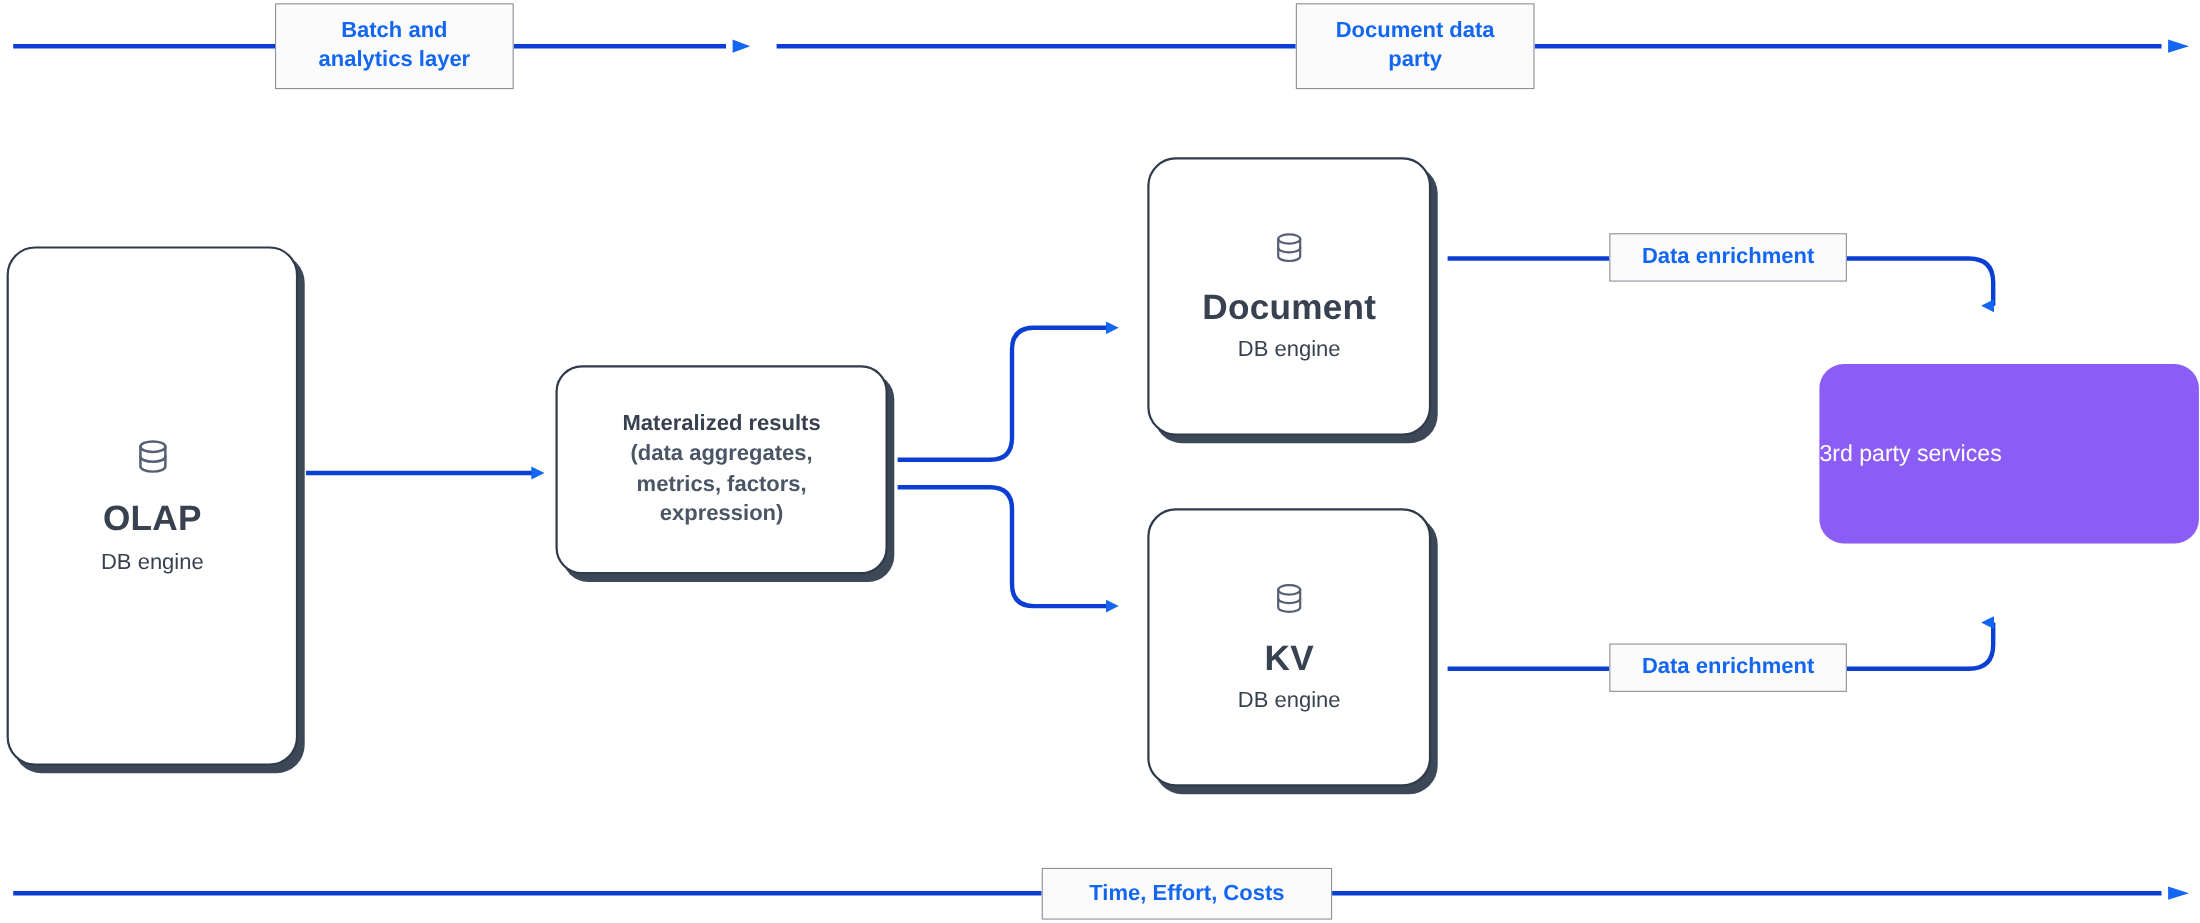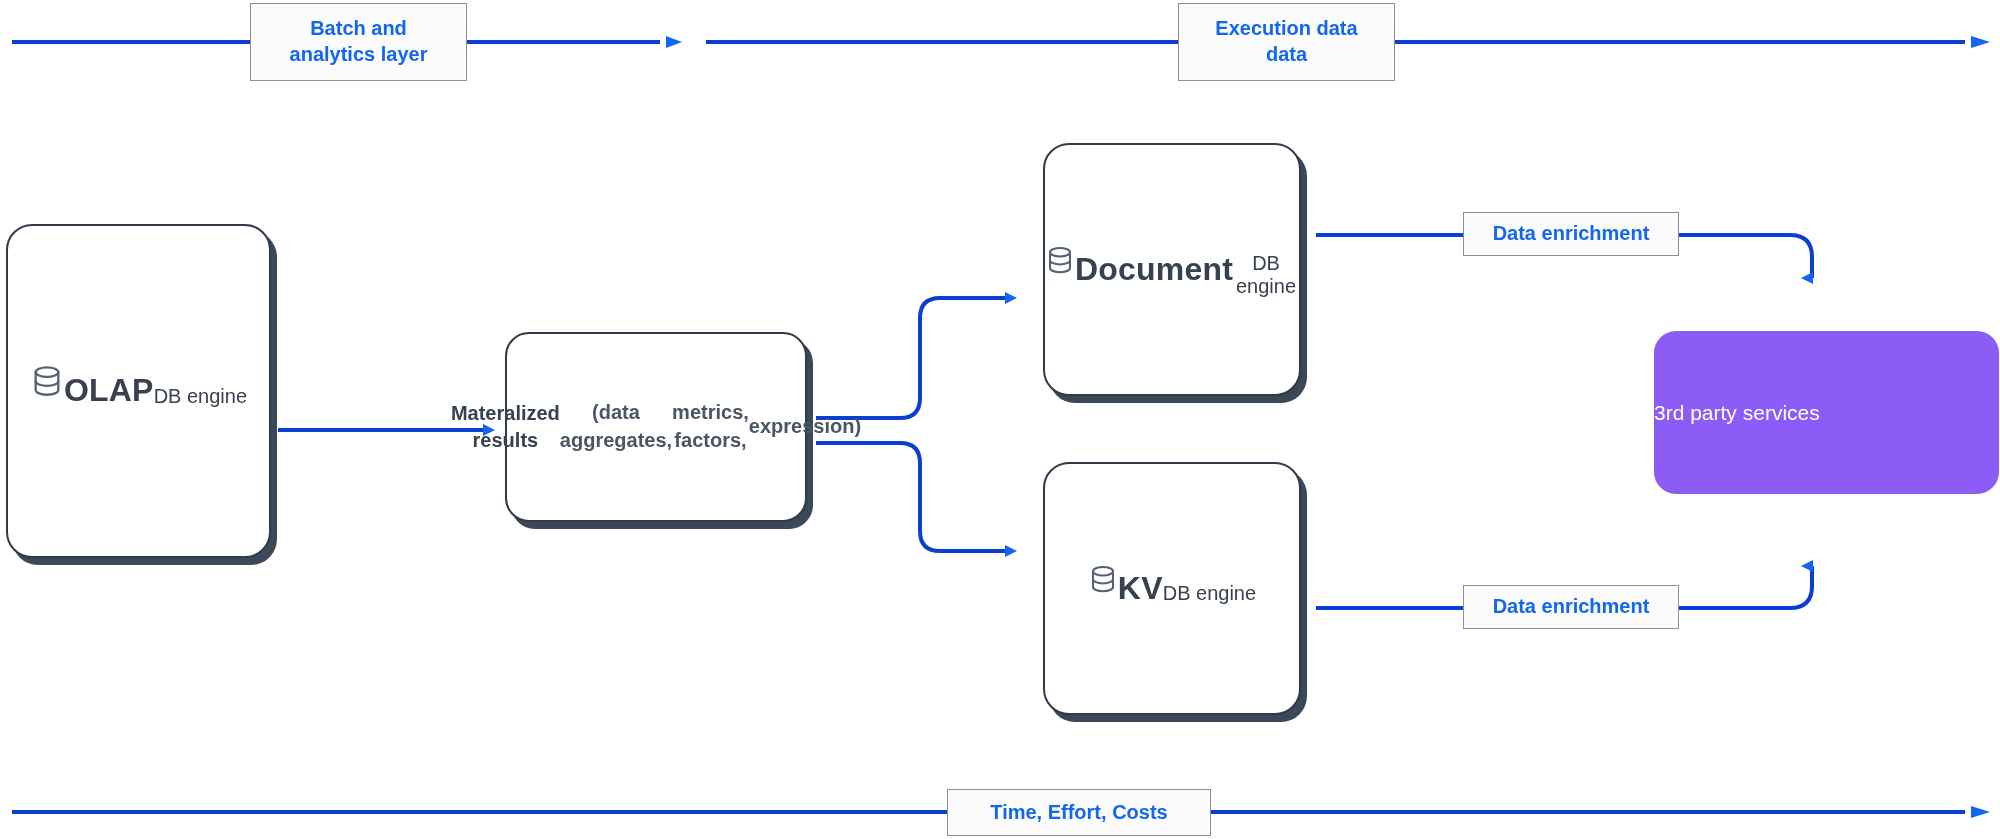--- a/index.html
+++ b/index.html
@@ -23,21 +23,21 @@
 
   
   .node {
     position: absolute;
     background: #ffffff;
     border: 2px solid #2f3a4a;
     border-radius: 26px;
     box-shadow: 6px 7px 0 0 #3c4758,
                 0 0 0 7px #ffffff;
     display: flex;
-    flex-direction: row;
+    flex-direction: column;
     align-items: center;
     justify-content: center;
     text-align: center;
     z-index: 3;
   }
   .node .db-icon { margin-bottom: 14px; }
   .node .node-title {
     font-size: 32px;
     font-weight: bold;
     color: #37414f;
@@ -46,21 +46,21 @@
   }
   .node .node-sub {
     font-size: 20px;
     font-weight: normal;
     color: #37414f;
     margin-top: 10px;
     line-height: 1.15;
   }
 
   
-  #node-olap { left: 6px; top: 224px; width: 265px; height: 334px; }
+  #node-olap { left: 6px; top: 224px; width: 265px; height: 472px; }
 
   
   #node-materialized {
     left: 505px; top: 332px; width: 302px; height: 190px;
     border-radius: 24px;
     padding: 16px 18px;
   }
   #node-materialized .mr-title {
     font-size: 20px; font-weight: bold; color: #37414f; line-height: 1.35;
   }
@@ -162,22 +162,22 @@
 
   <div class="chip" id="chip-batch">
     <div>
       <span>Batch and</span><br>
       <span>analytics layer</span>
     </div>
   </div>
 
   <div class="chip" id="chip-execution">
     <div>
-      <span>Execution data</span><br>
-      <span>data</span>
+      <span>Document data</span><br>
+      <span>party</span>
     </div>
   </div>
 
   <div class="chip" id="chip-enrich-top">Data enrichment</div>
 
   <div class="chip" id="chip-enrich-bot">Data enrichment</div>
 
   <div class="chip" id="chip-time">Time, Effort, Costs</div>
 
   <div class="node" id="node-olap">

